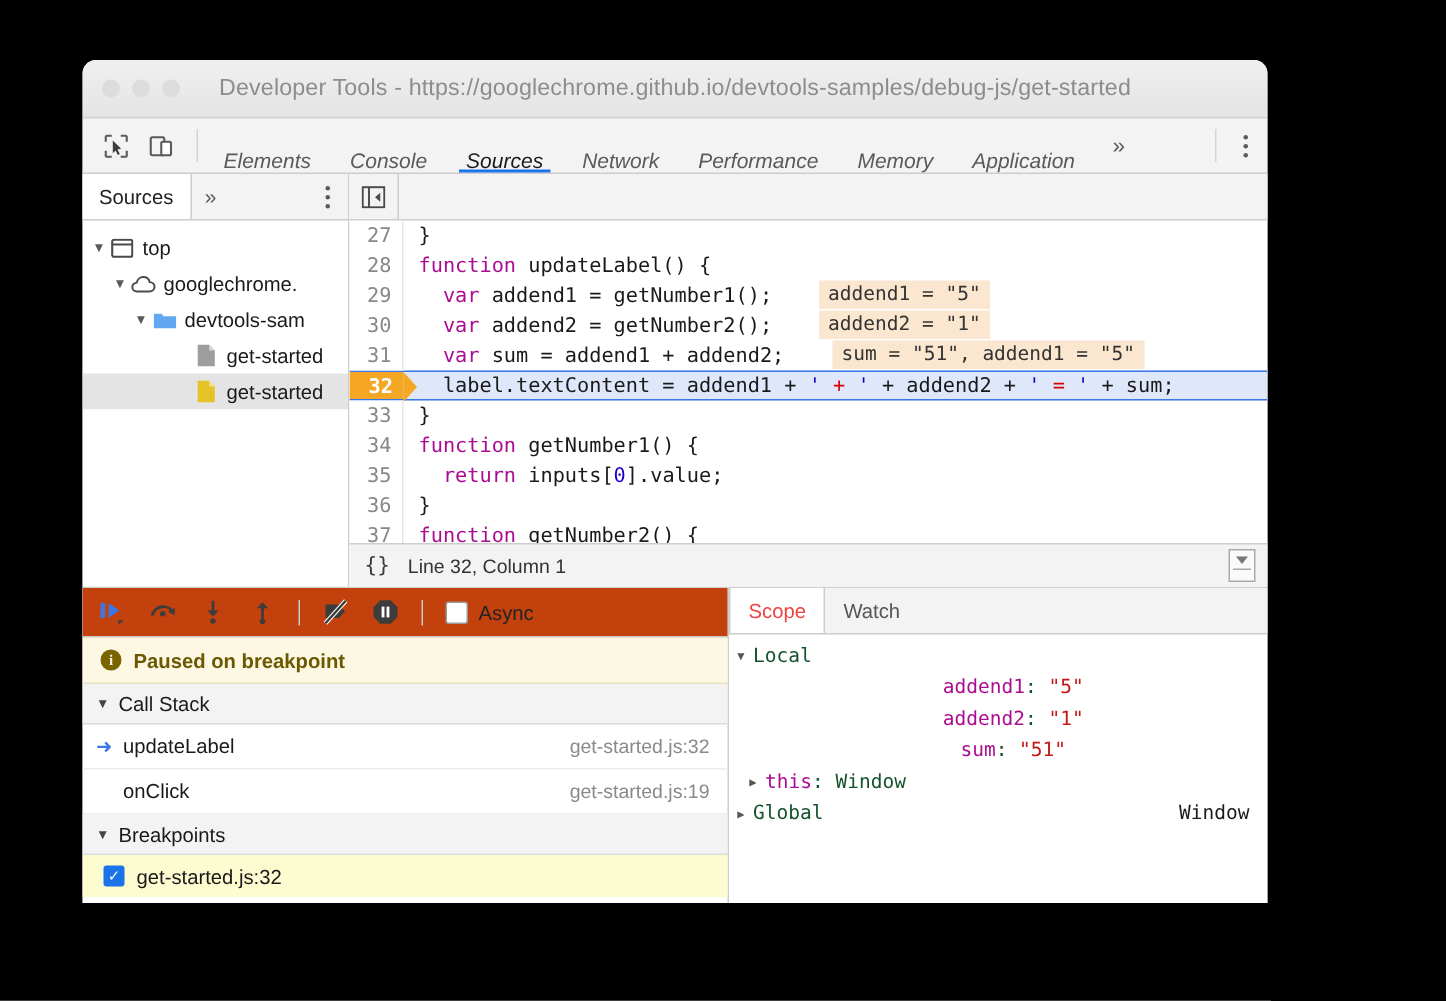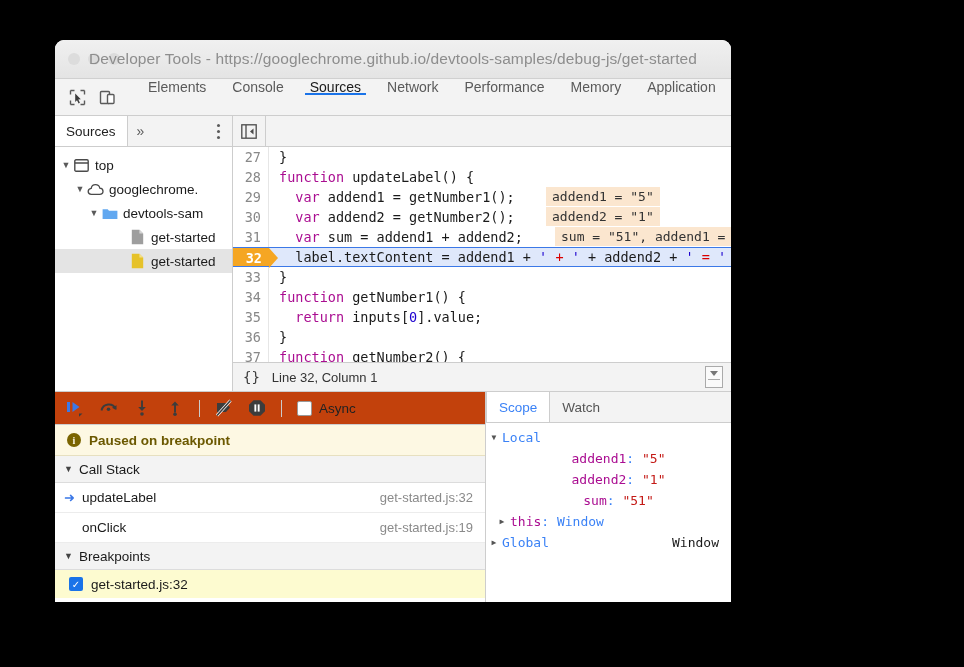--- a/index.html
+++ b/index.html
@@ -9,21 +9,21 @@
     width: 964px;
     height: 667px;
     overflow: hidden;
     font-family: "Liberation Sans", sans-serif;
   }
 
   .window {
     position: absolute;
     left: 55px;
     top: 40px;
-    width: 676px;
+    width: 790px;
     height: 562px;
     background: #ffffff;
     border-radius: 9px 9px 0 0;
     overflow: hidden;
     box-shadow: 0 0 0 1px rgba(0,0,0,0.12);
   }
 
   
   .titlebar {
     height: 38px;
@@ -72,21 +72,22 @@
     width: 24px; height: 22px;
     display: flex; align-items: center; justify-content: center;
   }
   .vdiv {
     width: 1px;
     background: #d4d4d4;
     margin: 7px 4px;
   }
   .maintabs {
     display: flex;
-    align-items: flex-start;
+    align-items: flex-end;
+    font-style: italic;
   }
   .mtab {
     display: flex;
     align-items: center;
     padding: 0 13px;
     color: #5a5a5a;
     position: relative;
     white-space: nowrap;
   }
   .mtab.active {
@@ -467,21 +468,21 @@
   }
   .stab {
     padding: 0 12px;
     display: flex; align-items: center;
     color: #555;
   }
   .stab.active {
     background: #ffffff;
     border-right: 1px solid #cdcdcd;
     border-left: 1px solid #cdcdcd;
-    color: #3b82f6;
+    color: #ef4444;
   }
   .scope-body {
     flex: 1;
     font-family: "DejaVu Sans Mono", monospace;
     font-size: 13px;
     padding-top: 4px;
     overflow: hidden;
   }
   .srow {
     height: 21px;
@@ -492,21 +493,21 @@
   }
   .sdisc {
     width: 16px;
     text-align: center;
     color: #555;
     font-size: 8px;
     flex: 0 0 auto;
   }
   .prop-name { color: #aa0d91; }
   .prop-val-str { color: #c41a16; }
-  .plain { color: #3b82f6; }
+  .plain { color: #14532d; }
   .sright { margin-left: auto; color: #1a1a1a; }
   .indent1 { padding-left: 16px; justify-content: center; }
 </style>
 </head>
 <body>
 
 <div class="window">
 
   <div class="titlebar">
     <div class="traffic">

